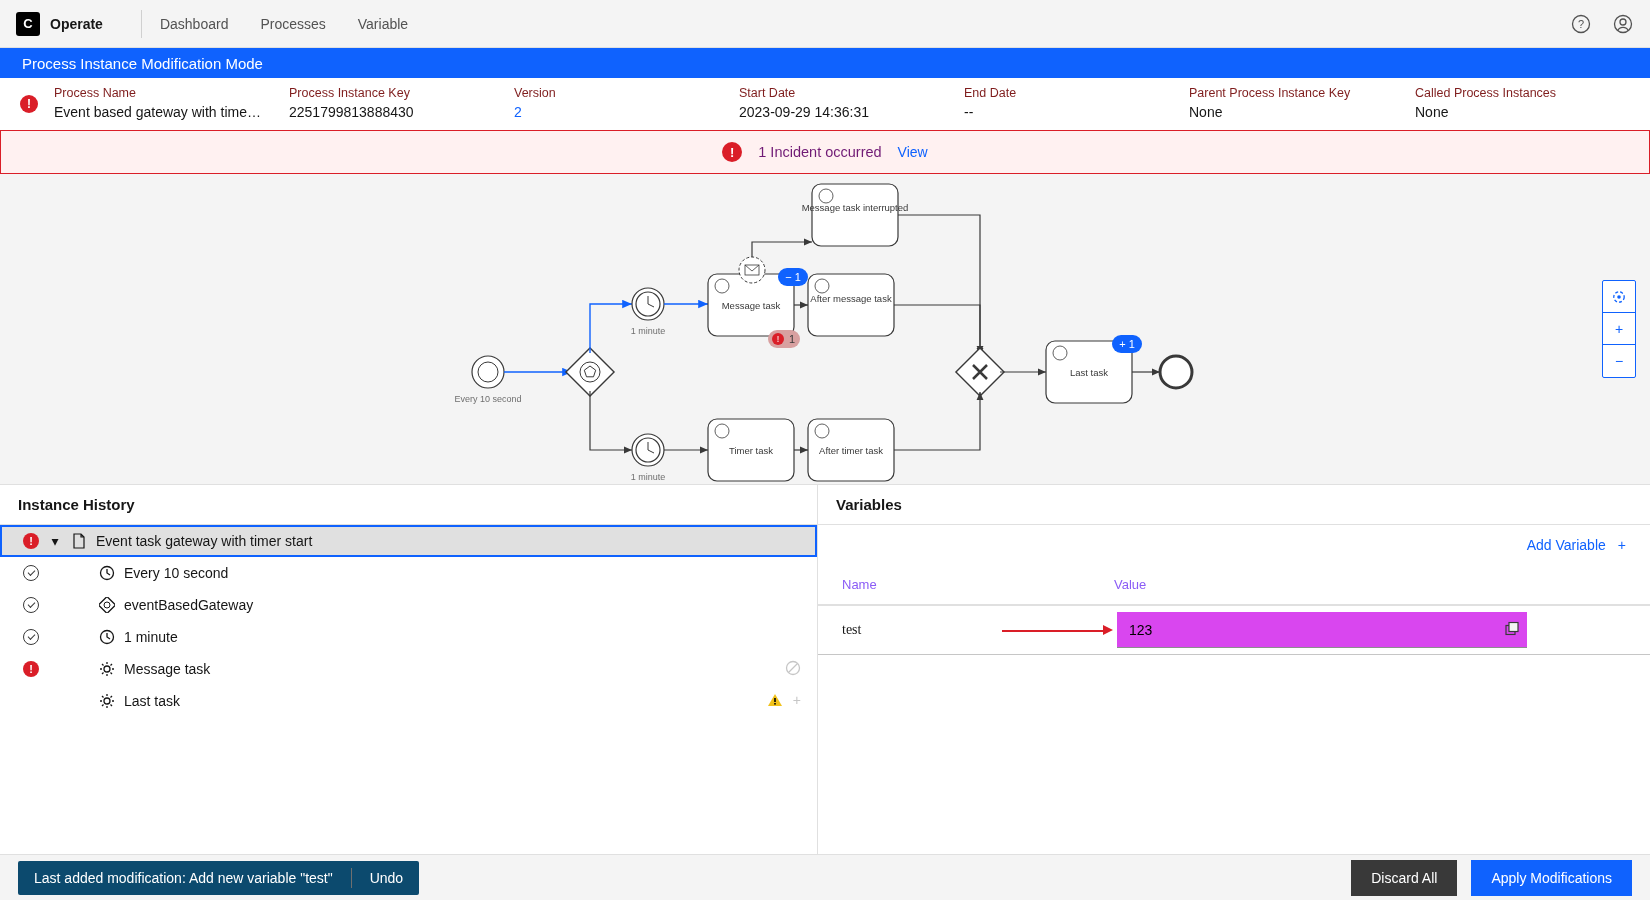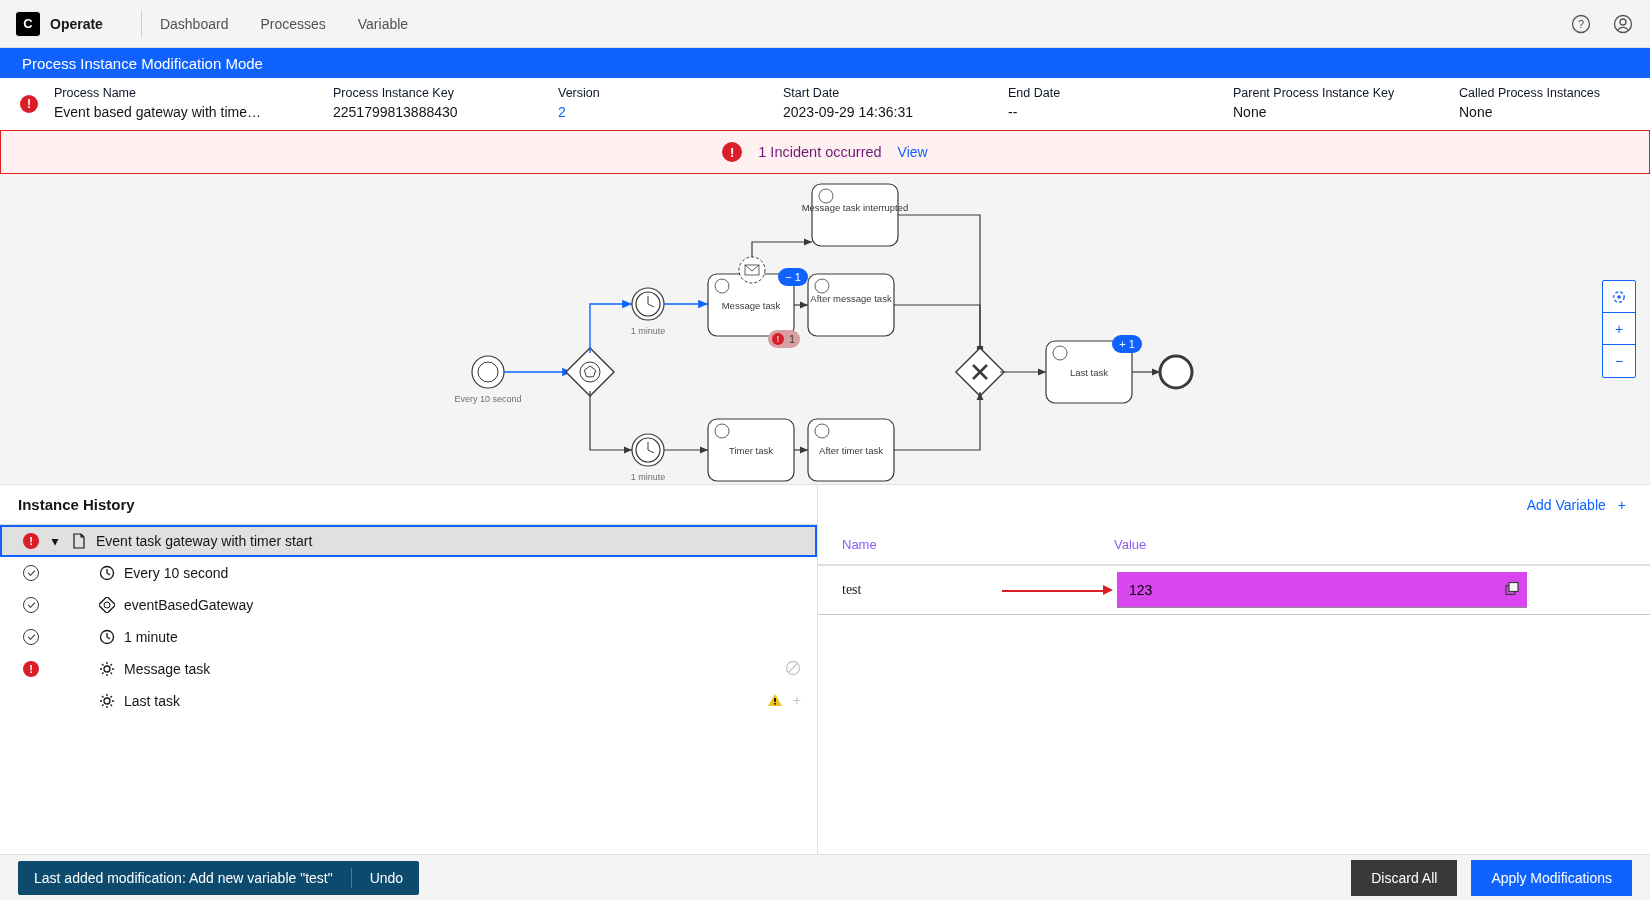--- a/index.html
+++ b/index.html
@@ -14,27 +14,27 @@
   .spacer { flex: 1; }
   .ticon { width: 22px; height:22px; margin-left: 20px; color:#525252; cursor:pointer; display:inline-flex; align-items:center; justify-content:center; }
 
   
   .modebar { height: 30px; background:#0f62fe; color:#fff; padding: 0 22px; display:flex; align-items:center; font-size:15px; }
 
   
   .meta { height: 52px; background:#fff; display:flex; align-items:center; padding: 0 20px; gap: 0; }
   .meta .col { display:flex; flex-direction:column; justify-content:center; padding-right: 28px; }
   .meta .col.cname { width: 235px; }
-  .meta .col.ckey  { width: 225px; margin-left: 44px; }
+  .meta .col.ckey  { width: 225px; }
   .meta .col.cver  { width: 225px; }
   .meta .col.cstart{ width: 225px; }
   .meta .col.cend  { width: 225px; }
   .meta .col.cpar  { width: 226px; }
   .meta .col.ccall { flex:1; }
-  .meta .lbl { font-size: 12.5px; color:#0f172a; line-height:1.4; }
+  .meta .lbl { font-size: 12.5px; color:#7f1d1d; line-height:1.4; }
   .meta .val { font-size: 14px; color:#161616; line-height:1.4; white-space:nowrap; overflow:hidden; text-overflow:ellipsis; }
   .meta .val.link { color:#0f62fe; }
   .badge-err { width:18px; height:18px; border-radius:50%; background:#da1e28; color:#fff; font-weight:bold; display:flex; align-items:center; justify-content:center; font-size:12px; margin-right: 16px; }
 
   
   .incidentbar { height: 44px; background:#fff1f1; border:1px solid #da1e28; display:flex; align-items:center; justify-content:center; gap:16px; }
   .incidentbar .ierr { width:20px; height:20px; border-radius:50%; background:#da1e28; color:#fff; display:flex; align-items:center; justify-content:center; font-weight:bold; font-size:13px; }
   .incidentbar .itxt { font-size:14.5px; color:#701a75; }
   .incidentbar .ilink { color:#0f62fe; cursor:pointer; }
 
@@ -399,20 +399,21 @@
                 <rect x="7.2" y="11" width="1.6" height="1.6" fill="#000"></rect>
               </svg>
           </span>
           <span style="color:#c6c6c6;">+</span>
         </span>
       </div>
     </div>
   </div>
 
   <div class="rpanel">
+    <div class="panel-head">Variables</div>
     <div class="addvar">
       <span>Add Variable</span>
       <span>+</span>
     </div>
     <div class="varhead">
       <div class="c1">Name</div>
       <div class="c2">Value</div>
     </div>
     <div class="varrow">
       <div class="c1">test</div>

